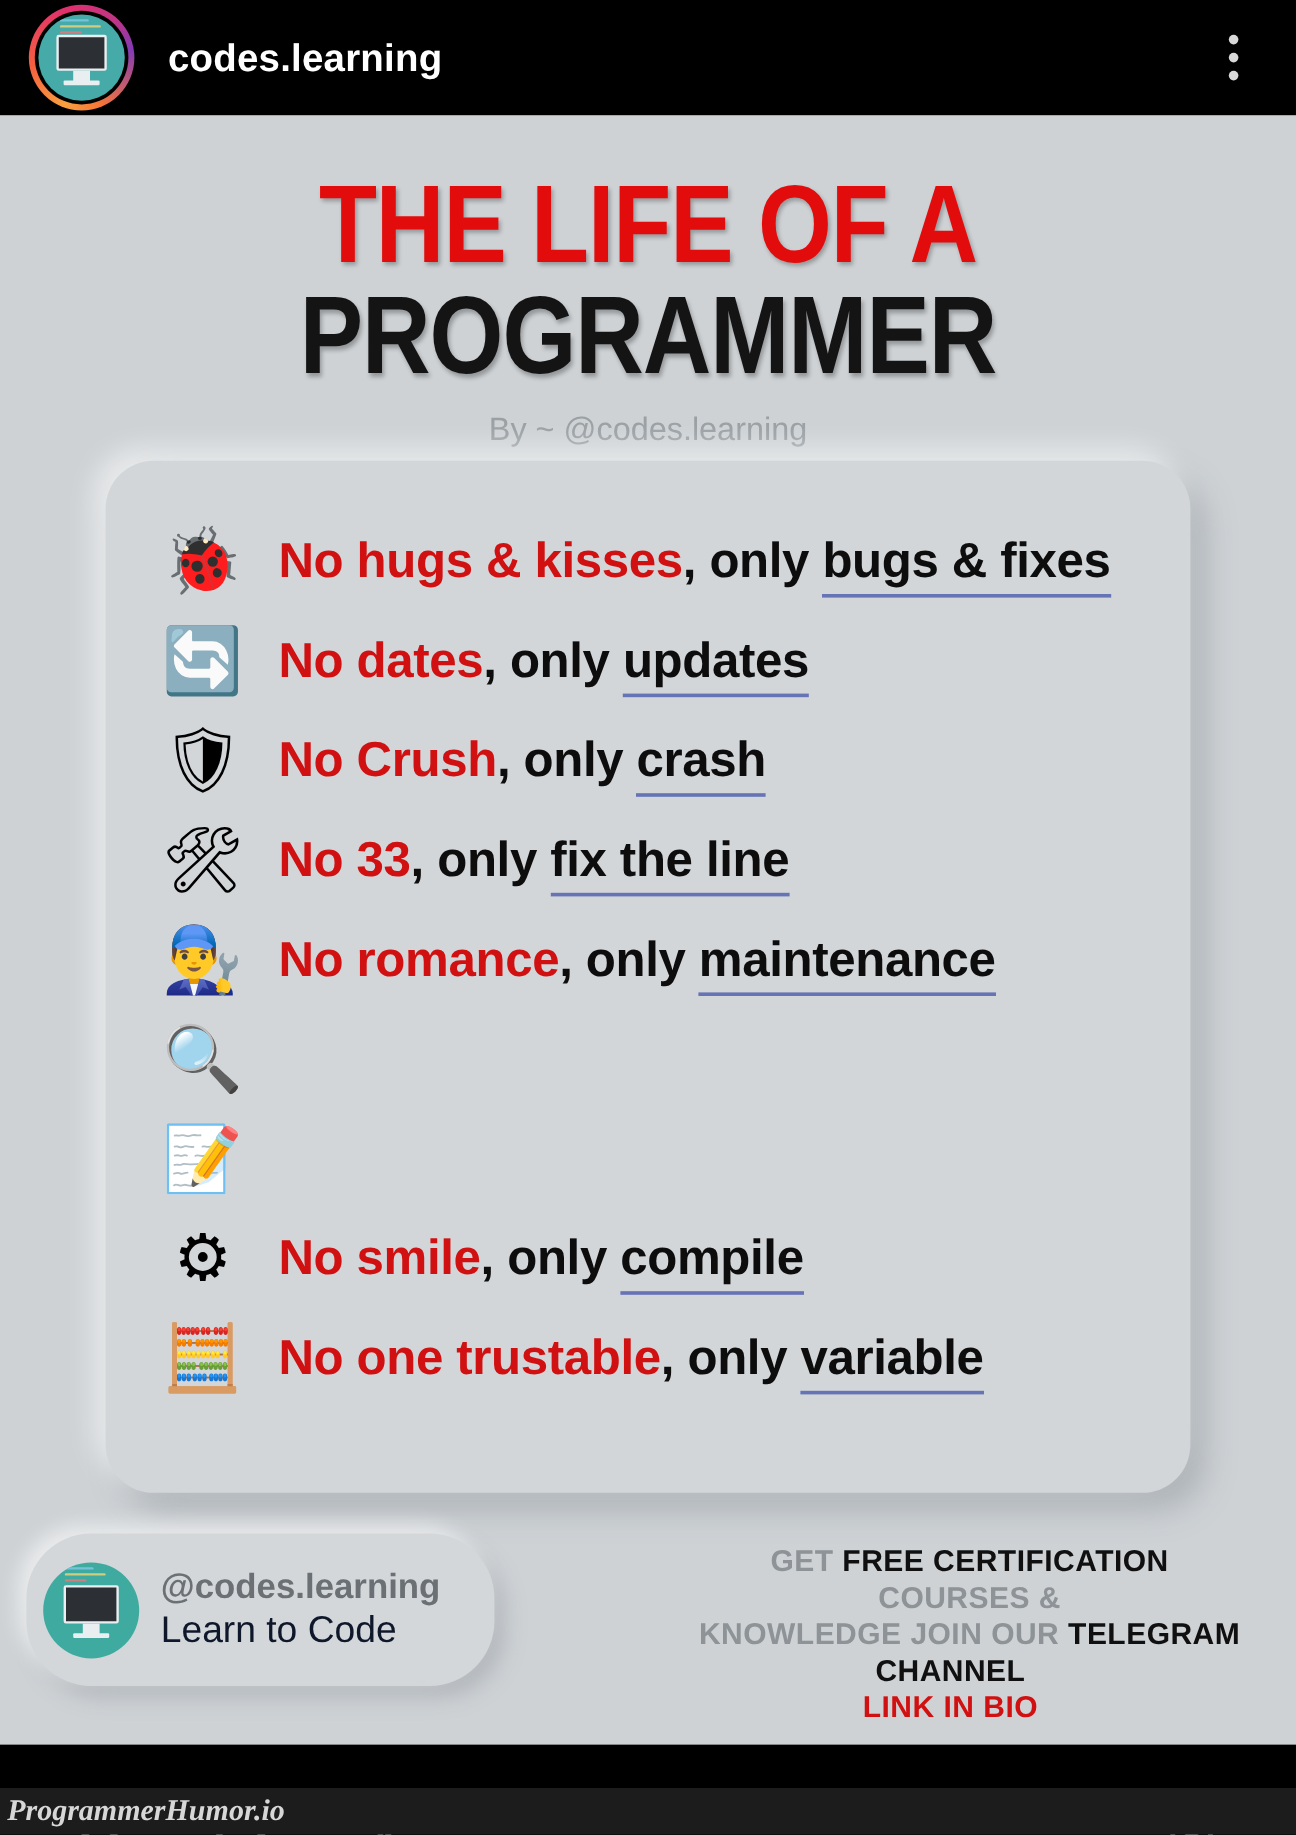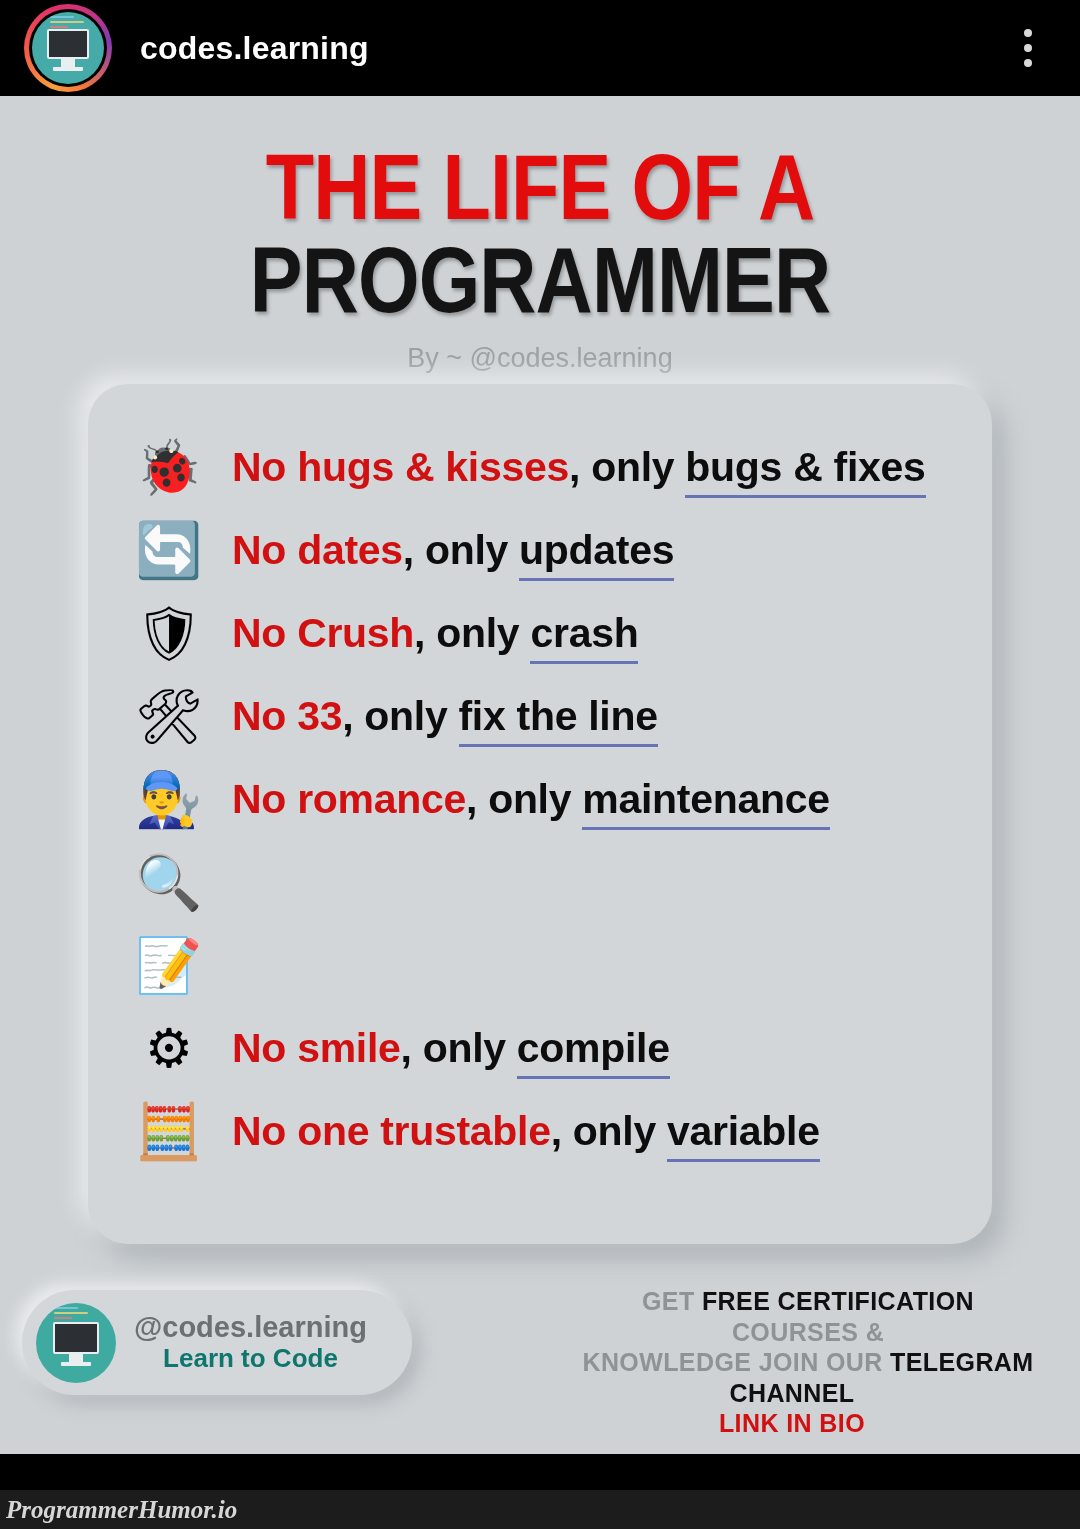--- a/index.html
+++ b/index.html
@@ -200,31 +200,30 @@
 
   
   .footer {
     position: absolute;
     left: 0; bottom: 56px;
     width: 1080px;
     height: 120px;
   }
   .profile-pill {
     position: absolute;
-    left: 22px; top: 12px;
-    width: 390px; height: 105px;
+    left: 22px; top: 0;
+    width: 390px; height: 127px;
     border-radius: 54px;
     background: #d3d7da;
     box-shadow:
       -7px -7px 16px rgba(255,255,255,.6),
       8px 9px 18px rgba(125,133,141,.35);
     display: flex;
     align-items: center;
     padding-left: 14px;
-    text-align: center;
   }
   .pill-avatar {
     width: 80px; height: 80px;
     border-radius: 50%;
     background: #3faaa0;
     flex: 0 0 auto;
     display: flex; align-items: center; justify-content: center;
     position: relative;
     overflow: hidden;
   }
@@ -233,23 +232,23 @@
     margin-bottom: 9px;
   }
   .pill-text { margin-left: 18px; }
   .pill-handle {
     font-size: 29px;
     font-weight: 700;
     color: #6b7075;
     line-height: 1.15;
   }
   .pill-sub {
-    font-size: 26px;
-    font-weight: 700;
-    color: #0f766e;
+    font-size: 31px;
+    font-weight: 400;
+    color: #0f172a;
     line-height: 1.15;
   }
 
   .promo {
     position: absolute;
     right: 28px; top: 8px;
     width: 520px;
     text-align: center;
     font-size: 25px;
     font-weight: 700;

